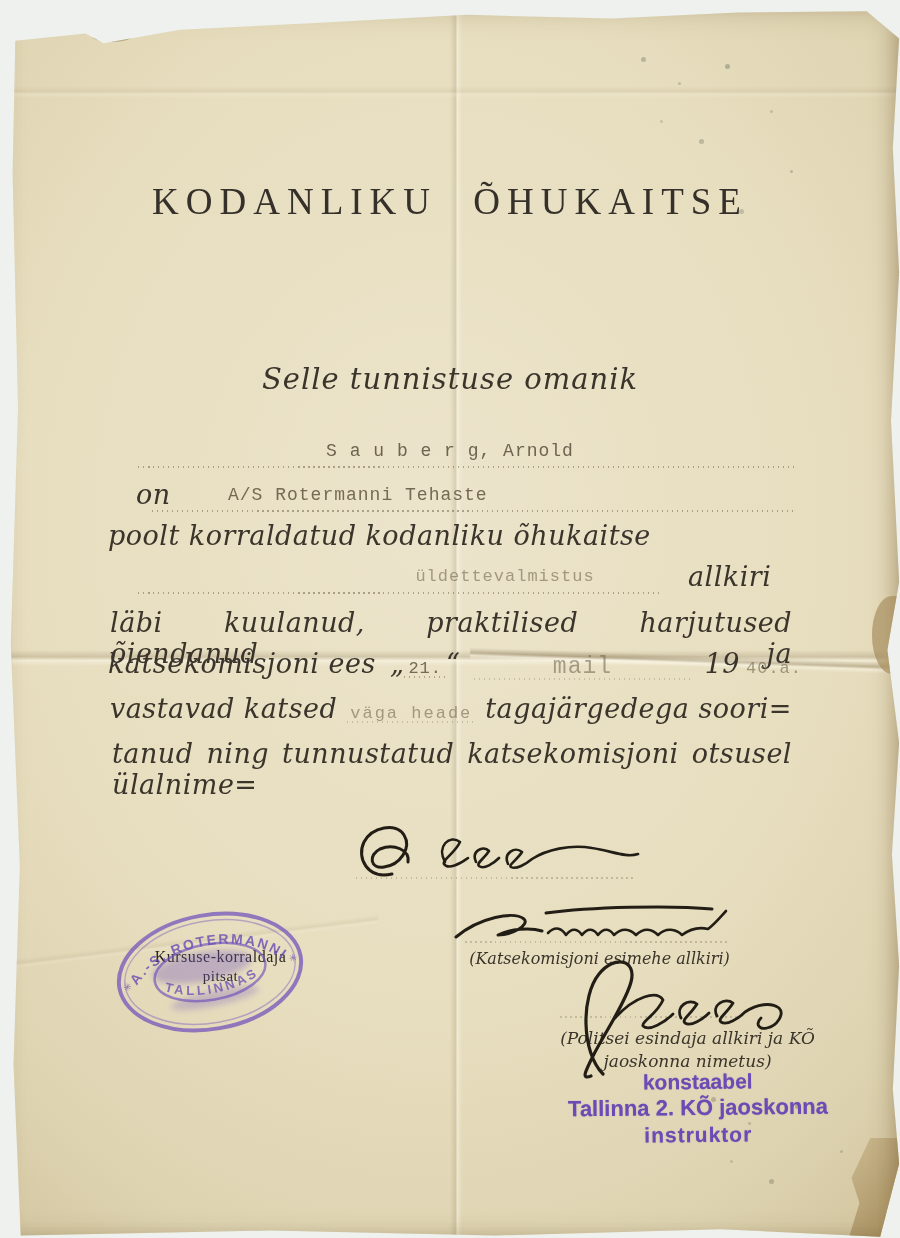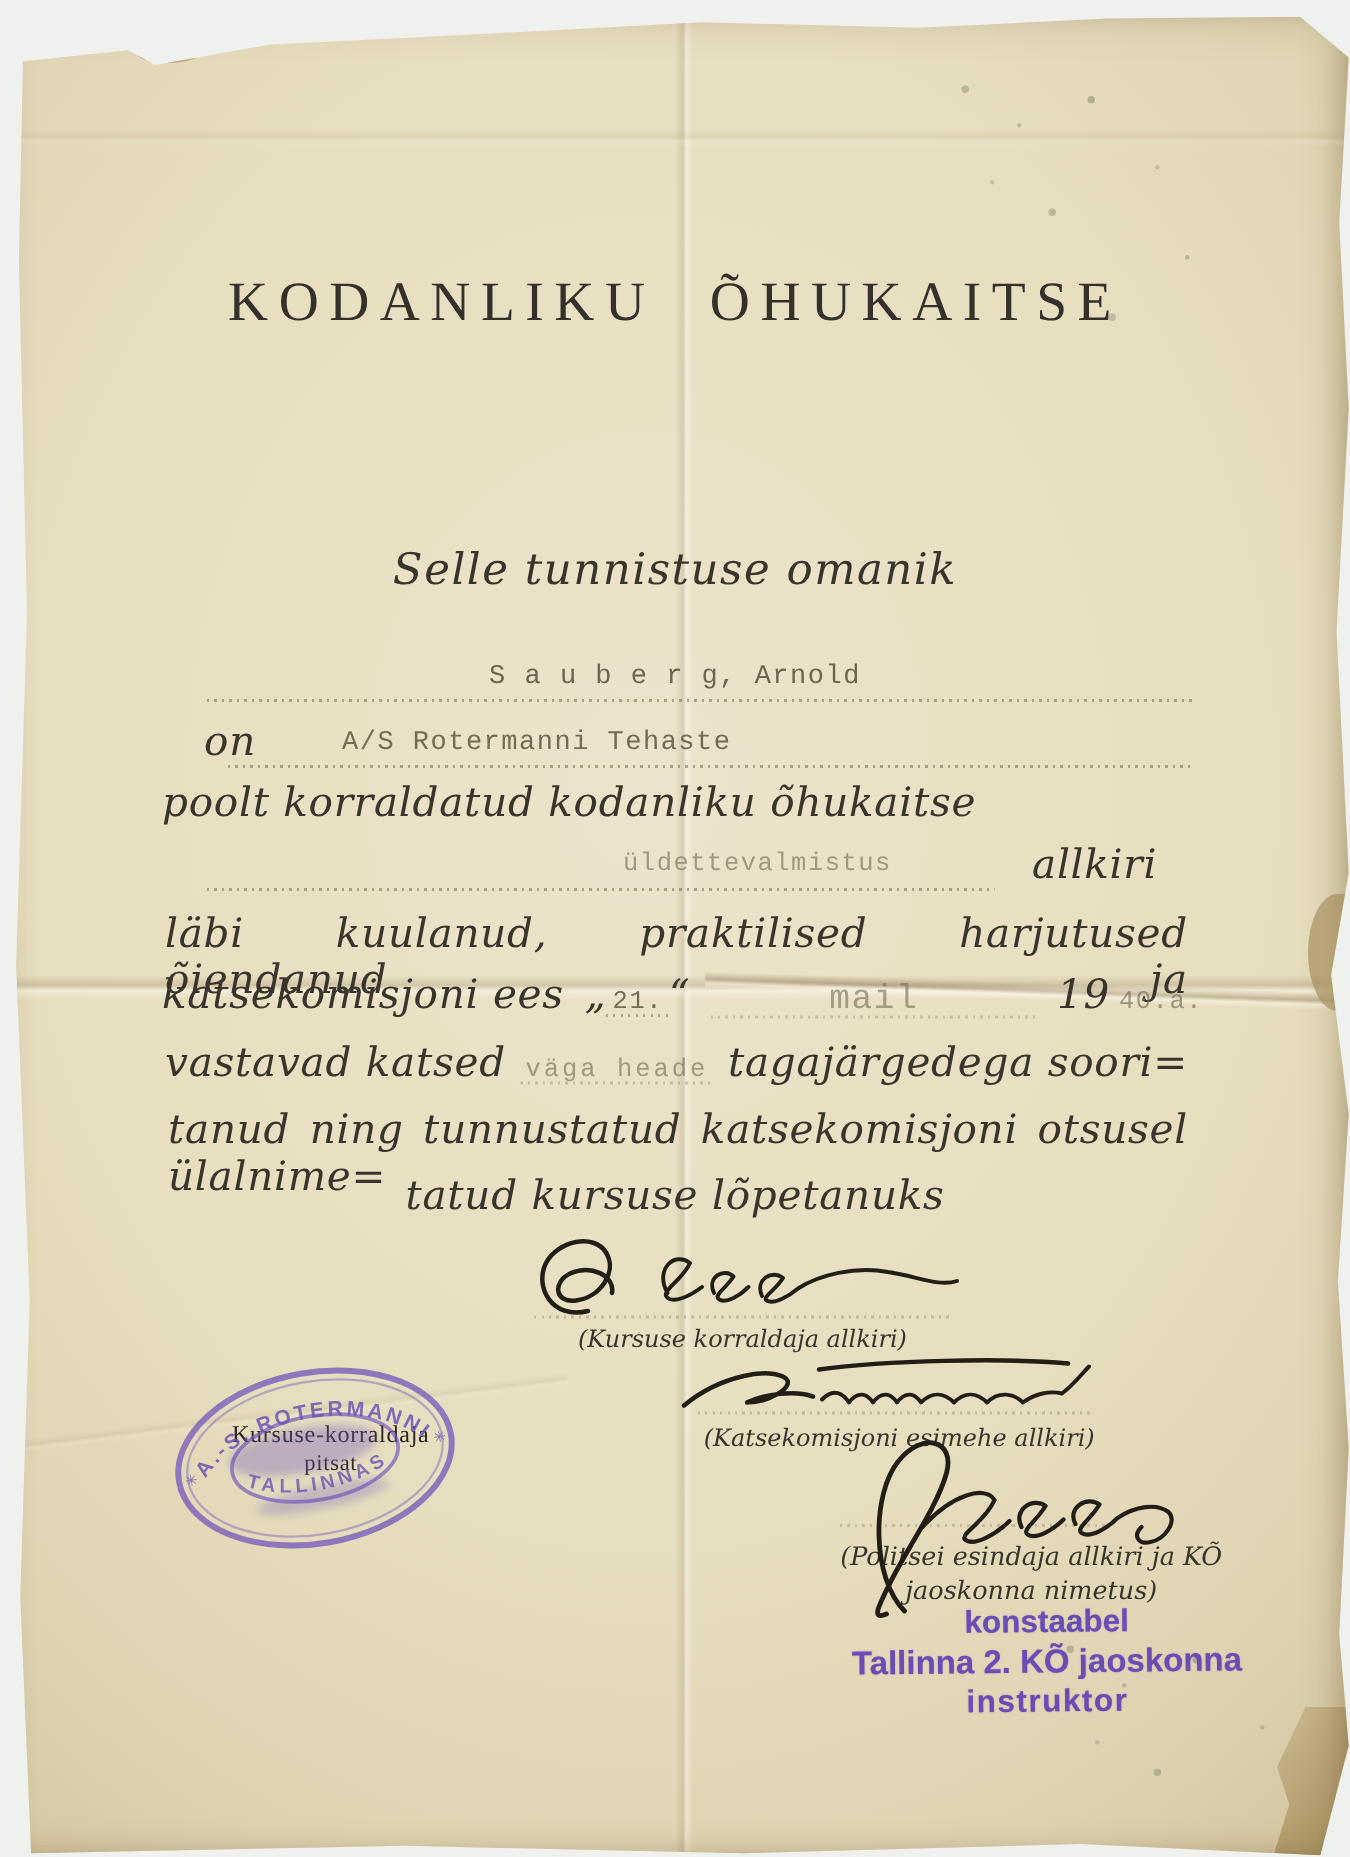--- a/index.html
+++ b/index.html
@@ -130,28 +130,26 @@
       <span class="typed" style="font-size:17px;opacity:.65;margin-left:6px;">40.a.</span>
     </div>
 
     <div class="t flexrow" style="top:693px;left:110px;right:108px;">
       <span class="script body-line">vastavad katsed</span>
       <span class="dotseg typed" style="flex:1;margin:0 10px;text-align:center;font-size:17px;opacity:.62;letter-spacing:2px;">väga heade</span>
       <span class="script body-line">tagajärgedega soori=</span>
     </div>
 
     <div class="t script body-line just" style="top:738px;left:112px;right:108px;">tanud ning tunnustatud katsekomisjoni otsusel ülalnime=</div>
-    <div class="t center script body-line" style="top:782px;">tatud kursuse lõpetanuks</div>
 
     <svg class="sig" style="position:absolute;left:350px;top:820px;" width="300" height="64" viewBox="0 0 300 64">
       <path d="M42,54 C18,60 6,38 14,22 C22,7 46,2 54,15 C62,28 50,45 34,47 C20,49 18,35 30,29 C44,23 60,30 58,42" stroke-width="3"></path>
       <path d="M95,42 C86,26 100,14 110,22 C105,33 92,40 94,44 C98,50 110,44 118,38 M126,42 C121,31 133,25 139,31 C134,39 126,43 129,46 C134,50 144,43 149,38 M158,44 C153,33 165,26 172,32 C167,40 158,45 161,47 C166,50 176,44 182,39 C196,30 220,24 242,28 C262,31 276,38 288,34" stroke-width="2.6"></path>
     </svg>
     <div class="dotline" style="top:877px;left:356px;width:278px;opacity:.6;"></div>
-    <div class="t caption" style="top:883px;left:345px;width:300px;font-size:16px;">(Kursuse korraldaja allkiri)</div>
 
     <svg class="sig" style="position:absolute;left:450px;top:903px;" width="300" height="50" viewBox="0 0 300 50">
       <path d="M6,34 C30,14 64,8 74,16 C80,22 62,32 48,32 C60,26 80,24 92,28" stroke-width="3"></path>
       <path d="M96,10 C140,4 220,2 262,6" stroke-width="3"></path>
       <path d="M98,30 C106,22 112,26 116,32 C122,24 128,26 132,32 C138,24 144,26 148,32 C154,24 160,26 164,32 C172,24 180,26 186,32 C194,24 202,26 208,32 C216,24 226,26 232,32 C240,26 250,24 258,26 C266,20 272,12 276,8" stroke-width="2.6"></path>
     </svg>
     <div class="dotline" style="top:941px;left:465px;width:262px;opacity:.6;"></div>
     <div class="t caption" style="top:949px;left:452px;width:295px;font-size:16px;">(Katsekomisjoni esimehe allkiri)</div>
 
     <svg class="sig" style="position:absolute;left:545px;top:956px;z-index:4;" width="280" height="126" viewBox="0 0 280 126">

